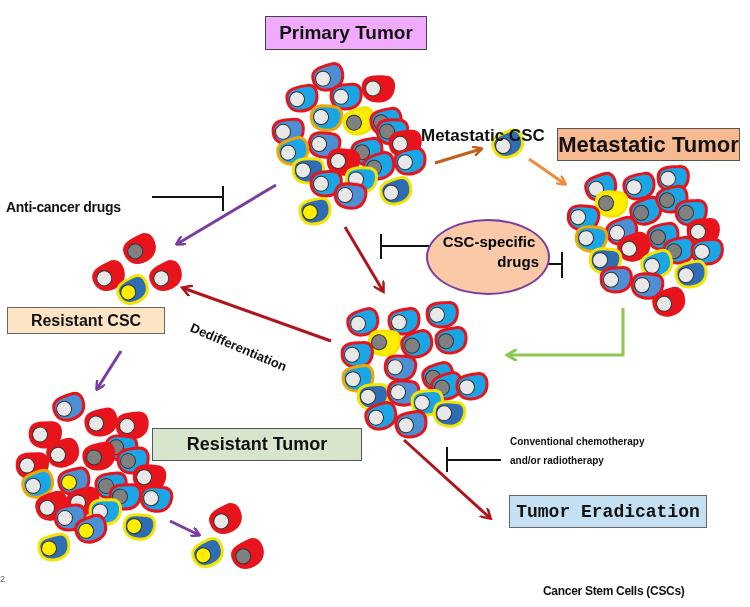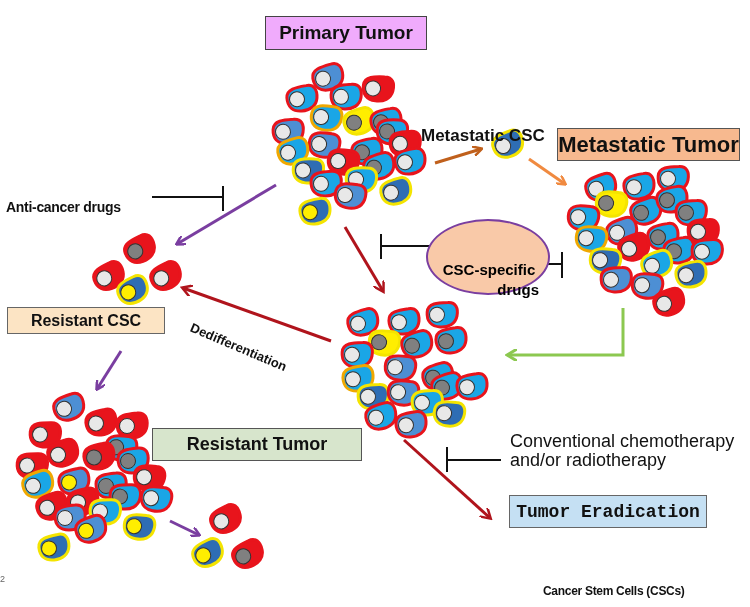--- a/index.html
+++ b/index.html
@@ -7,25 +7,25 @@
   #stage { position: absolute; left: 0; top: 0; width: 750px; height: 607px; }
   .label-box { position: absolute; font-weight: bold; color: #111; white-space: nowrap; box-sizing: border-box; display: flex; align-items: center; justify-content: center; }
   .plain-label { position: absolute; font-weight: bold; color: #111; white-space: nowrap; }
   #primary-box { left: 265px; top: 16px; width: 162px; height: 34px; border: 1.5px solid #444; background: #f0abfc; font-size: 19px; }
   #meta-box { left: 557px; top: 128px; width: 183px; height: 33px; border: 1.5px solid #555; background: #f7b98f; font-size: 22px; }
   #rcsc-box { left: 7px; top: 307px; width: 158px; height: 27px; border: 1.5px solid #666; background: #fce4c4; font-size: 16px; }
   #rtumor-box { left: 152px; top: 428px; width: 210px; height: 33px; border: 1.5px solid #555; background: #d7e5cc; font-size: 18px; }
   #erad-box { left: 509px; top: 495px; width: 198px; height: 33px; border: 1.5px solid #666; background: #c5e0f3; font-size: 18px; font-family: Liberation Mono, monospace; }
   #metacsc-label { left: 421px; top: 102px; font-size: 17px; margin-top: 24px; }
   #anticancer-label { left: 6px; top: 199px; font-size: 14px; letter-spacing: -0.3px; }
-  #conv-label { left: 510px; top: 432px; font-size: 18px; line-height: 19px; font-weight: normal; }
+  #conv-label { left: 510px; top: 432px; font-size: 10px; line-height: 19px; font-weight: bold; }
   #footer-label { left: 543px; top: 584px; font-size: 12px; letter-spacing: -0.3px; }
   #dediff-label { left: 194px; top: 320px; font-size: 13px; transform-origin: 0 0; transform: rotate(23deg); }
   #csc-ellipse { position: absolute; left: 426px; top: 219px; width: 124px; height: 76px; border-radius: 50%; background: #f9c9a8; border: 2px solid #7a3ea0; box-sizing: border-box; }
-  #csc-drugs-text { position: absolute; left: 439px; top: 232px; font-size: 15px; font-weight: bold; text-align: center; line-height: 20px; width: 100px; margin-top: 28px; }
+  #csc-drugs-text { position: absolute; left: 439px; top: 232px; font-size: 15px; font-weight: bold; text-align: center; line-height: 20px; width: 100px; }
   #page-number { position: absolute; left: 0; top: 574px; font-size: 9px; color: #666; }
 </style>
 </head>
 <body>
 
 <svg id="stage" viewBox="0 0 750 607" xmlns="http://www.w3.org/2000/svg">
   <defs>
     <marker id="ah-purple" markerWidth="10" markerHeight="10" refX="8" refY="5" orient="auto" markerUnits="userSpaceOnUse">
         <path d="M0,0 L9,5 L0,10" fill="none" stroke="#7a3ea0" stroke-width="2.5"></path>
       </marker>

